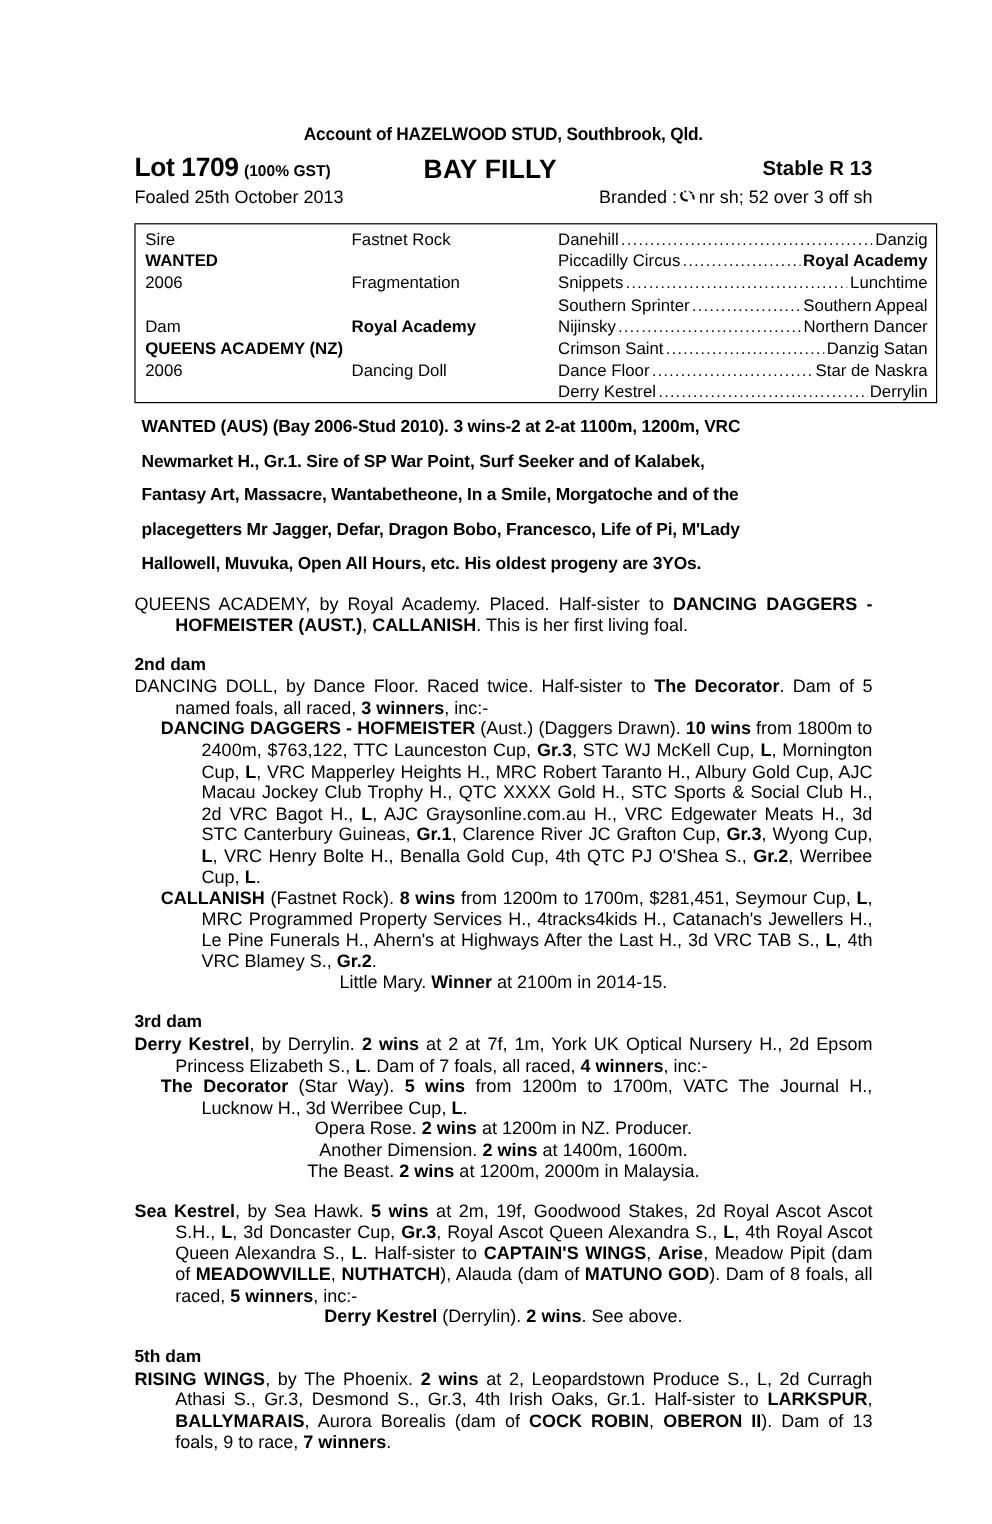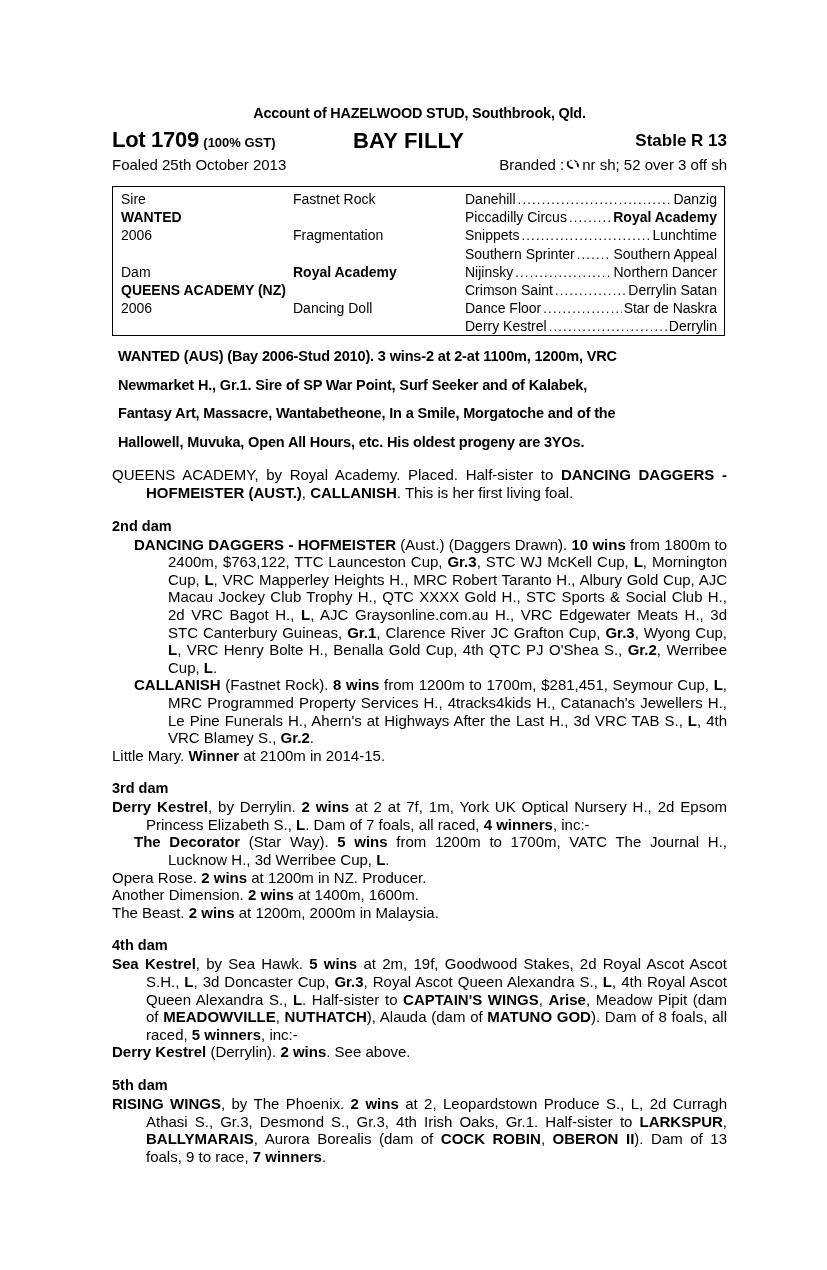--- a/index.html
+++ b/index.html
@@ -94,21 +94,21 @@
     vertical-align: -2px;
     width: 15px;
     height: 14px;
     margin: 0 2px 0 1px;
   }
 
   
   .ped-table {
     margin-top: 8px;
     border: 1.6px solid #000;
-    width: 613px;
+    width: 669px;
     height: 150px;
     box-sizing: border-box;
     position: relative;
   }
   .ped-row {
     position: absolute;
     left: 0;
     width: 100%;
     height: 21px;
     font-size: 14px;
@@ -179,21 +179,21 @@
   
   .lvl0 {
     padding-left: 34px;
     text-indent: -34px;
   }
   
   .lvl1 {
     padding-left: 56px;
     text-indent: -34px;
   }
-  .nj { text-align: left; }
+  .nj { text-align: center; }
 </style>
 </head>
 <body>
 
 <div class="page">
   <div class="content">
 
     <div class="account-line">Account of HAZELWOOD STUD, Southbrook, Qld.</div>
 
     <div class="lot-row">
@@ -262,21 +262,21 @@
             <span class="leader">............................................................................</span>
             <span class="gp-right">Northern Dancer</span>
           </div>
         </div>
         <div class="ped-row" style="top: 93px;">
           <div class="ped-c1 b">QUEENS ACADEMY (NZ)</div>
           <div class="ped-c2"></div>
           <div class="ped-c3">
             <span class="gp-left">Crimson Saint</span>
             <span class="leader">............................................................................</span>
-            <span class="gp-right">Derrylin Satan</span>
+            <span class="gp-right">Danzig Satan</span>
           </div>
         </div>
         <div class="ped-row" style="top: 111.2px;">
           <div class="ped-c1">2006</div>
           <div class="ped-c2">Dancing Doll</div>
           <div class="ped-c3">
             <span class="gp-left">Dance Floor</span>
             <span class="leader">............................................................................</span>
             <span class="gp-right">Star de Naskra</span>
           </div>
@@ -289,43 +289,44 @@
             <span class="leader">............................................................................</span>
             <span class="gp-right">Derrylin</span>
           </div>
         </div>
       </div>
 
     <div class="sire-para" id="sire-para">
         <span>WANTED (AUS) (Bay 2006-Stud 2010). 3 wins-2 at 2-at 1100m, 1200m, VRC</span>
         <span>Newmarket H., Gr.1. Sire of SP War Point, Surf Seeker and of Kalabek,</span>
         <span>Fantasy Art, Massacre, Wantabetheone, In a Smile, Morgatoche and of the</span>
+        <span>placegetters Mr Jagger, Defar, Dragon Bobo, Francesco, Life of Pi, M'Lady</span>
         <span>Hallowell, Muvuka, Open All Hours, etc. His oldest progeny are 3YOs.</span>
       </div>
 
     <div id="dam-sections">
         <div class="dam-section">
           <div class="para lvl0"><span>QUEENS ACADEMY, by Royal Academy. Placed. Half-sister to </span><span class="b">DANCING DAGGERS - HOFMEISTER (AUST.)</span><span>, </span><span class="b">CALLANISH</span><span>. This is her first living foal.</span></div>
         </div>
         <div class="dam-section">
           <div class="dam-heading">2nd dam</div>
+          <div class="para lvl0"><span>DANCING DOLL, by Dance Floor. Raced twice. Half-sister to </span><span class="b">The Decorator</span><span>. Dam of 5 named foals, all raced, </span><span class="b">3 winners</span><span>, inc:-</span></div>
           <div class="para lvl1"><span class="b">DANCING DAGGERS - HOFMEISTER</span><span> (Aust.) (Daggers Drawn). </span><span class="b">10 wins</span><span> from 1800m to 2400m, $763,122, TTC Launceston Cup, </span><span class="b">Gr.3</span><span>, STC WJ McKell Cup, </span><span class="b">L</span><span>, Mornington Cup, </span><span class="b">L</span><span>, VRC Mapperley Heights H., MRC Robert Taranto H., Albury Gold Cup, AJC Macau Jockey Club Trophy H., QTC XXXX Gold H., STC Sports &amp; Social Club H., 2d VRC Bagot H., </span><span class="b">L</span><span>, AJC Graysonline.com.au H., VRC Edgewater Meats H., 3d STC Canterbury Guineas, </span><span class="b">Gr.1</span><span>, Clarence River JC Grafton Cup, </span><span class="b">Gr.3</span><span>, Wyong Cup, </span><span class="b">L</span><span>, VRC Henry Bolte H., Benalla Gold Cup, 4th QTC PJ O'Shea S., </span><span class="b">Gr.2</span><span>, Werribee Cup, </span><span class="b">L</span><span>.</span></div>
           <div class="para lvl1"><span class="b">CALLANISH</span><span> (Fastnet Rock). </span><span class="b">8 wins</span><span> from 1200m to 1700m, $281,451, Seymour Cup, </span><span class="b">L</span><span>, MRC Programmed Property Services H., 4tracks4kids H., Catanach's Jewellers H., Le Pine Funerals H., Ahern's at Highways After the Last H., 3d VRC TAB S., </span><span class="b">L</span><span>, 4th VRC Blamey S., </span><span class="b">Gr.2</span><span>.</span></div>
           <div class="para lvl0 nj"><span>Little Mary. </span><span class="b">Winner</span><span> at 2100m in 2014-15.</span></div>
         </div>
         <div class="dam-section">
           <div class="dam-heading">3rd dam</div>
           <div class="para lvl0"><span class="b">Derry Kestrel</span><span>, by Derrylin. </span><span class="b">2 wins</span><span> at 2 at 7f, 1m, York UK Optical Nursery H., 2d Epsom Princess Elizabeth S., </span><span class="b">L</span><span>. Dam of 7 foals, all raced, </span><span class="b">4 winners</span><span>, inc:-</span></div>
           <div class="para lvl1"><span class="b">The Decorator</span><span> (Star Way). </span><span class="b">5 wins</span><span> from 1200m to 1700m, VATC The Journal H., Lucknow H., 3d Werribee Cup, </span><span class="b">L</span><span>.</span></div>
           <div class="para lvl0 nj"><span>Opera Rose. </span><span class="b">2 wins</span><span> at 1200m in NZ. Producer.</span></div>
           <div class="para lvl0 nj"><span>Another Dimension. </span><span class="b">2 wins</span><span> at 1400m, 1600m.</span></div>
           <div class="para lvl0 nj"><span>The Beast. </span><span class="b">2 wins</span><span> at 1200m, 2000m in Malaysia.</span></div>
         </div>
         <div class="dam-section">
-          <div class="dam-heading">4th dam</div>
           <div class="para lvl0"><span class="b">Sea Kestrel</span><span>, by Sea Hawk. </span><span class="b">5 wins</span><span> at 2m, 19f, Goodwood Stakes, 2d Royal Ascot Ascot S.H., </span><span class="b">L</span><span>, 3d Doncaster Cup, </span><span class="b">Gr.3</span><span>, Royal Ascot Queen Alexandra S., </span><span class="b">L</span><span>, 4th Royal Ascot Queen Alexandra S., </span><span class="b">L</span><span>. Half-sister to </span><span class="b">CAPTAIN'S WINGS</span><span>, </span><span class="b">Arise</span><span>, Meadow Pipit (dam of </span><span class="b">MEADOWVILLE</span><span>, </span><span class="b">NUTHATCH</span><span>), Alauda (dam of </span><span class="b">MATUNO GOD</span><span>). Dam of 8 foals, all raced, </span><span class="b">5 winners</span><span>, inc:-</span></div>
           <div class="para lvl0 nj"><span class="b">Derry Kestrel</span><span> (Derrylin). </span><span class="b">2 wins</span><span>. See above.</span></div>
         </div>
         <div class="dam-section">
           <div class="dam-heading">5th dam</div>
           <div class="para lvl0"><span class="b">RISING WINGS</span><span>, by The Phoenix. </span><span class="b">2 wins</span><span> at 2, Leopardstown Produce S., L, 2d Curragh Athasi S., Gr.3, Desmond S., Gr.3, 4th Irish Oaks, Gr.1. Half-sister to </span><span class="b">LARKSPUR</span><span>, </span><span class="b">BALLYMARAIS</span><span>, Aurora Borealis (dam of </span><span class="b">COCK ROBIN</span><span>, </span><span class="b">OBERON II</span><span>). Dam of 13 foals, 9 to race, </span><span class="b">7 winners</span><span>.</span></div>
         </div>
       </div>
 
   </div>

